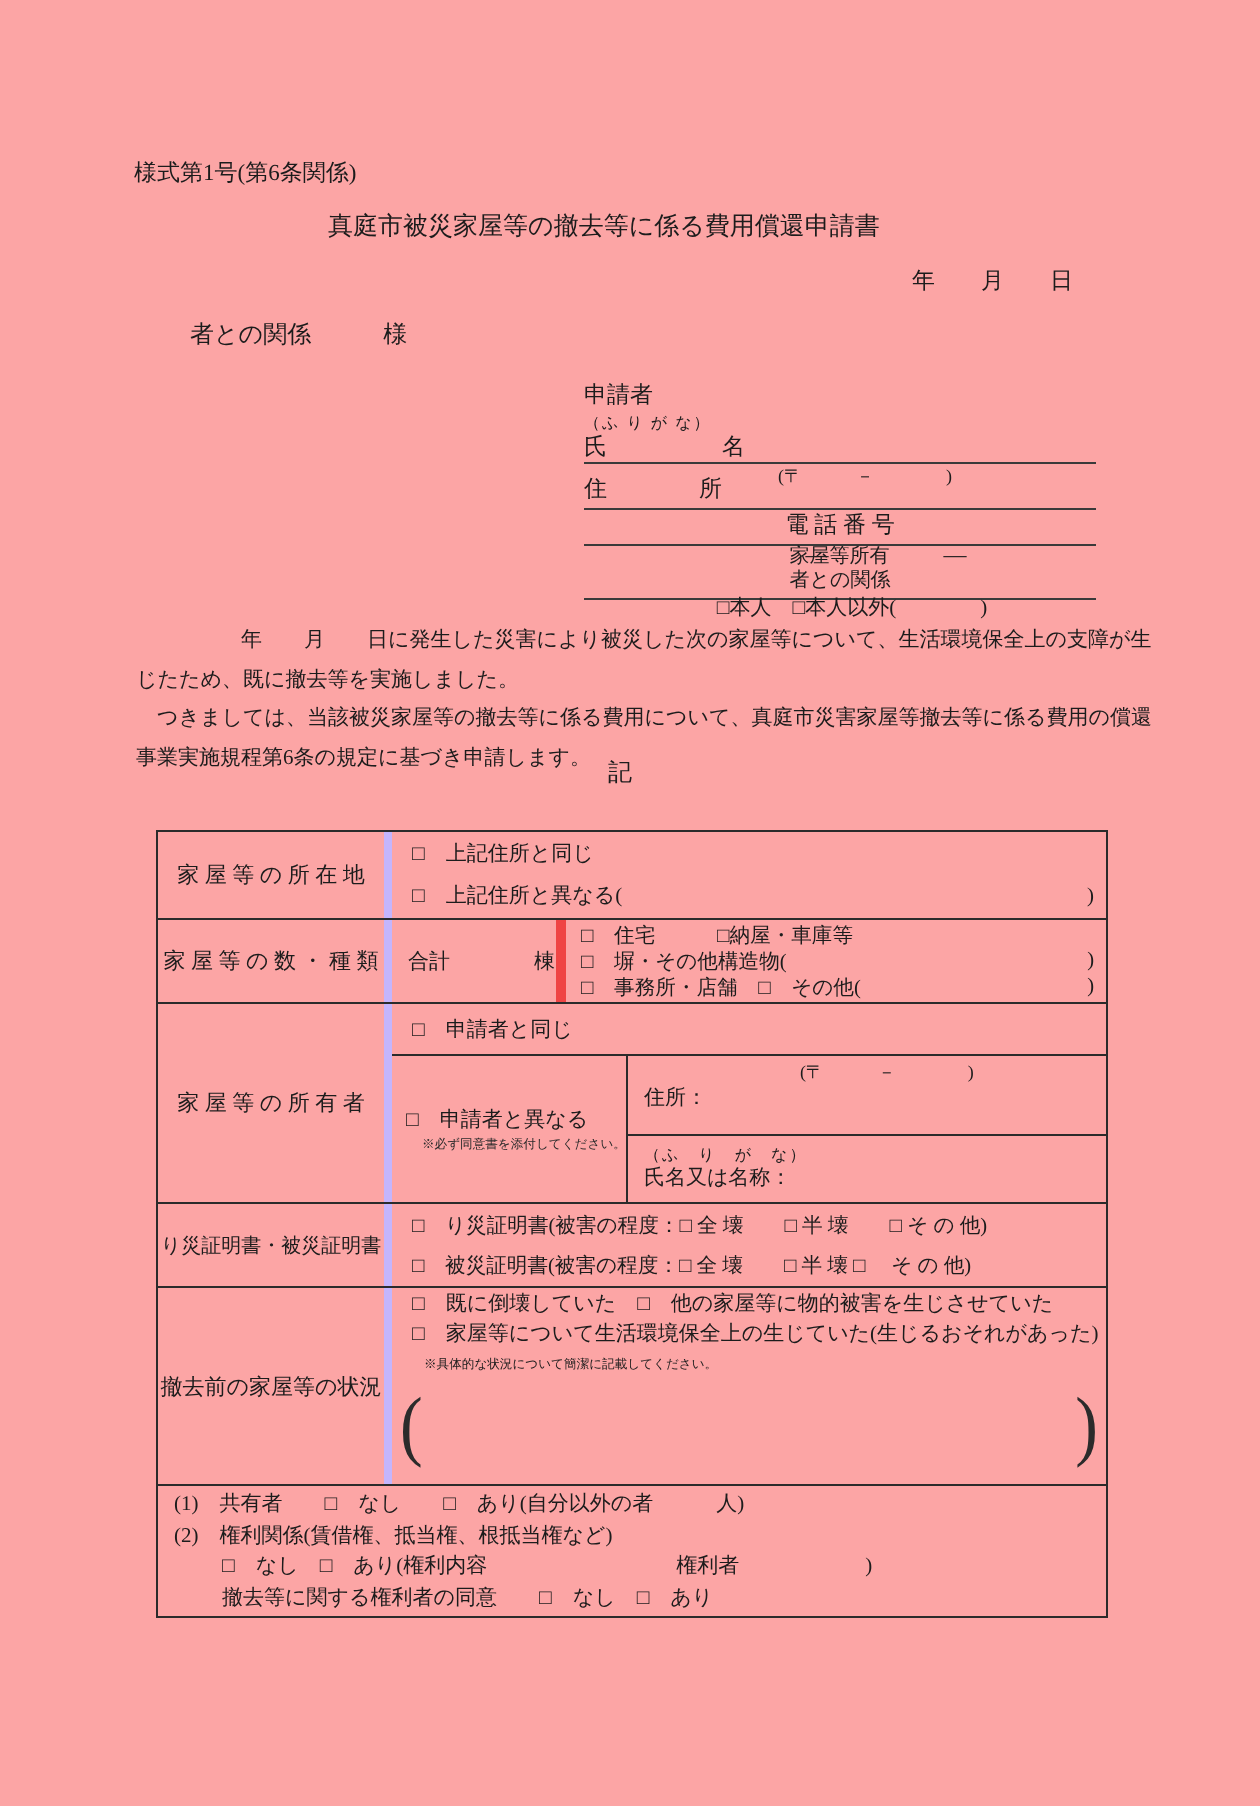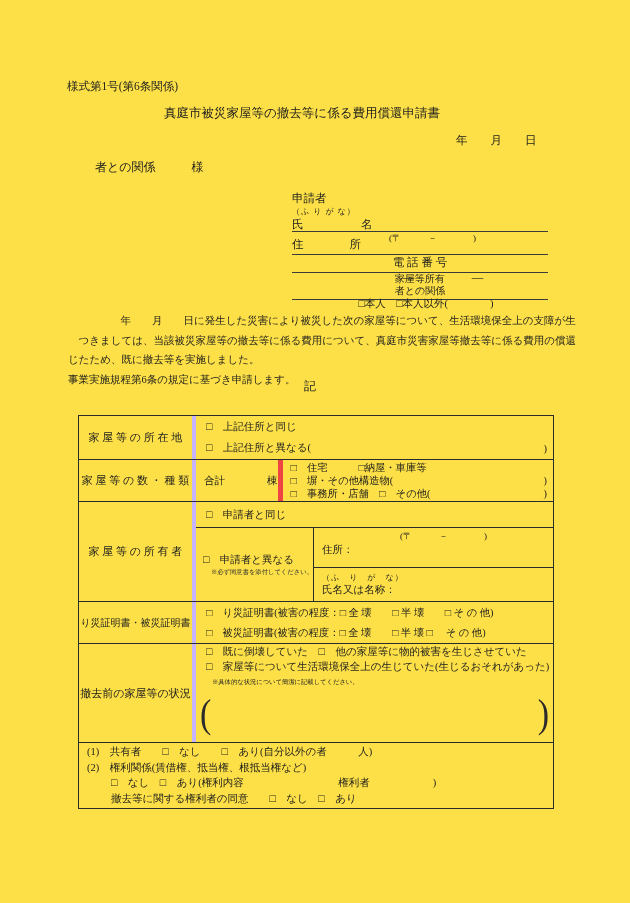--- a/index.html
+++ b/index.html
@@ -1,18 +1,18 @@
 <!DOCTYPE html>
 <html><head>
 <meta charset="utf-8">
 <style>
   * { margin:0; padding:0; box-sizing:border-box; }
   html,body { background:#ffffff; }
   .page {
-    position:relative; width:630px; height:903px; background:#fde047;
+    position:relative; width:630px; height:903px; background:#fca5a5;
     font-family:"Liberation Serif","DejaVu Serif",serif; color:#1c1c1c;
     overflow:hidden;
   }
   .pre { white-space:pre; }
 
   
   .form-number { position:absolute; left:67px; top:79px; font-size:11.5px; }
   .doc-title   { position:absolute; left:0; top:105px; width:604px; text-align:center; font-size:12.5px; }
   .date-line   { position:absolute; left:456px; top:133px; font-size:11.5px; }
   .addressee   { position:absolute; left:95px; top:159px; font-size:12px; }
@@ -115,22 +115,22 @@
       <span class="rel-label">
         <div class="pre">家屋等所有</div>
         <div class="pre">者との関係</div>
       </span>
       <span class="rel-opts pre">□本人　□本人以外(　　　　)</span>
     </div>
   </div>
 
   <div class="body-text">
     <div class="pre">　　　　　年　　月　　日に発生した災害により被災した次の家屋等について、生活環境保全上の支障が生</div>
+    <div class="pre">じたため、既に撤去等を実施しました。</div>
     <div class="pre">　つきましては、当該被災家屋等の撤去等に係る費用について、真庭市災害家屋等撤去等に係る費用の償還</div>
-    <div class="pre">じたため、既に撤去等を実施しました。</div>
     <div class="pre">事業実施規程第6条の規定に基づき申請します。</div>
   </div>
   <div class="ki-heading pre">記</div>
 
   <div class="form-table">
 
     <div class="t-row r-location">
       <div class="t-head pre">家 屋 等 の 所 在 地</div>
       <div class="t-body">
         <div class="opt-line">

